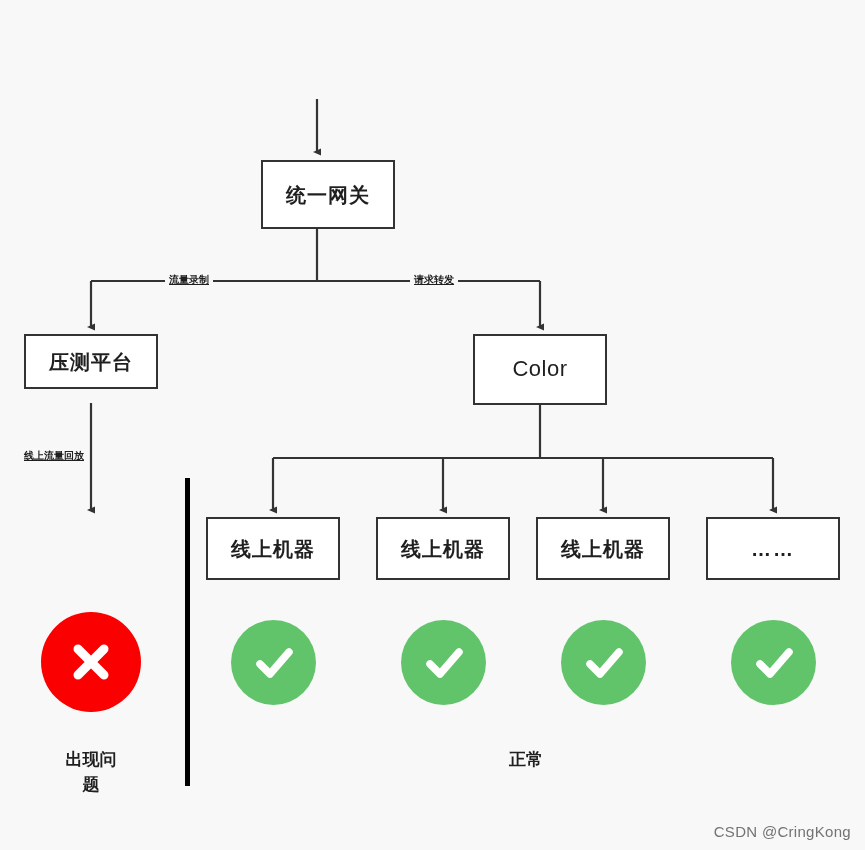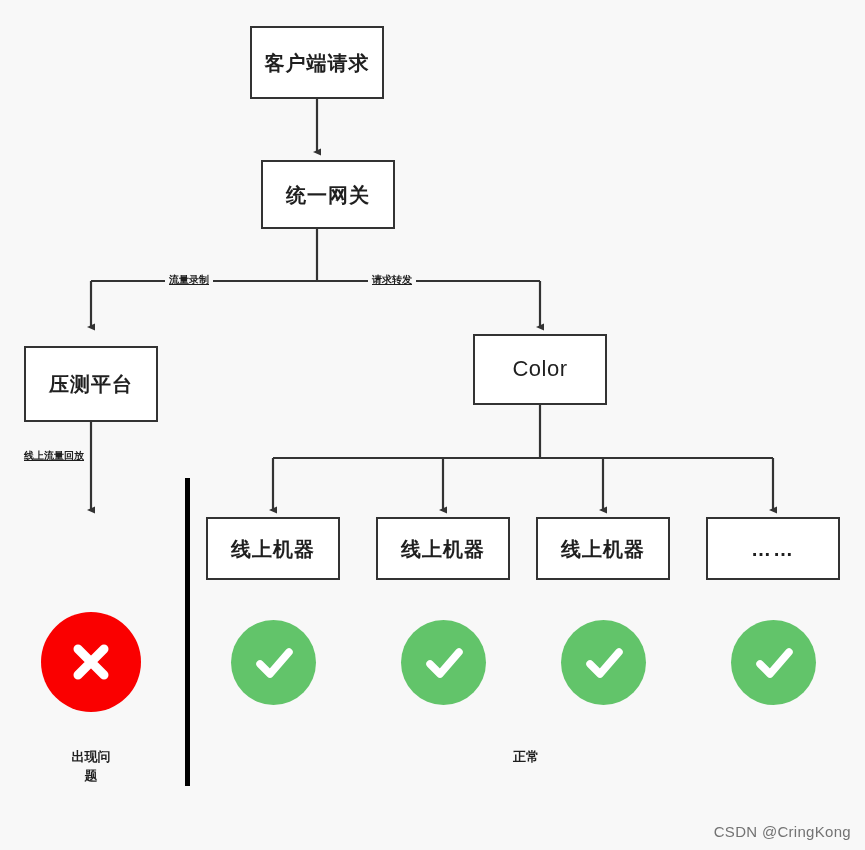--- a/index.html
+++ b/index.html
@@ -84,21 +84,21 @@
   
   #group-divider {
     position: absolute;
     z-index: 4;
     background: #000000;
   }
   
   .group-caption {
     position: absolute;
     z-index: 3;
-    font-size: 13px;
+    font-size: 17px;
     font-weight: bold;
     color: #1f1f1f;
     text-align: center;
     line-height: 1.45;
   }
   
   #watermark {
     position: absolute;
     z-index: 5;
     right: 14px;
@@ -134,29 +134,26 @@
     <path d="M91,403 L91,510" stroke="#333333" stroke-width="2.2" fill="none" marker-end="url(#arrowhead)"></path>
 
     <path d="M540,403 L540,458" stroke="#333333" stroke-width="2.2" fill="none"></path>
     <path d="M273,458 L773,458" stroke="#333333" stroke-width="2.2" fill="none"></path>
     <path d="M273,458 L273,510" stroke="#333333" stroke-width="2.2" fill="none" marker-end="url(#arrowhead)"></path>
     <path d="M443,458 L443,510" stroke="#333333" stroke-width="2.2" fill="none" marker-end="url(#arrowhead)"></path>
     <path d="M603,458 L603,510" stroke="#333333" stroke-width="2.2" fill="none" marker-end="url(#arrowhead)"></path>
     <path d="M773,458 L773,510" stroke="#333333" stroke-width="2.2" fill="none" marker-end="url(#arrowhead)"></path>
   </svg>
 
-  <div class="node-box" style="left:250px; top:26px; width:134px; height:73px;">
-    <span class="node-label">客户端请求</span>
-  </div>
 
   <div class="node-box" style="left:250px; top:160px; width:134px; height:69px;margin-left:11px;">
     <span class="node-label">统一网关</span>
   </div>
 
-  <div class="node-box" style="left:24px; top:334px; width:134px; height:76px;margin-top:12px;">
+  <div class="node-box" style="left:24px; top:334px; width:134px; height:55px;">
     <span class="node-label">压测平台</span>
   </div>
 
   <div class="node-box" style="left:473px; top:334px; width:134px; height:71px;">
     <span class="node-label latin">Color</span>
   </div>
 
 
   <div class="node-box" style="left:206px; top:517px; width:134px; height:63px;">
     <span class="node-label">线上机器</span>
@@ -171,21 +168,21 @@
   </div>
 
   <div class="node-box" style="left:706px; top:517px; width:134px; height:63px;">
     <span class="node-label dots">……</span>
   </div>
 
   <div class="edge-label" style="left:165px; top:273px;">
     <span>流量录制</span>
   </div>
 
-  <div class="edge-label" style="left:368px; top:273px;">
+  <div class="edge-label" style="left:410px; top:273px;">
     <span>请求转发</span>
   </div>
 
   <div class="edge-label" style="left:20px; top:449px;">
     <span>线上流量回放</span>
   </div>
 
   <div id="group-divider" style="left:185px; top:478px; width:5px; height:308px;"></div>
 
   <div class="status-icon" style="left:41px; top:612px; width:100px; height:100px; background:#fa0000;">

